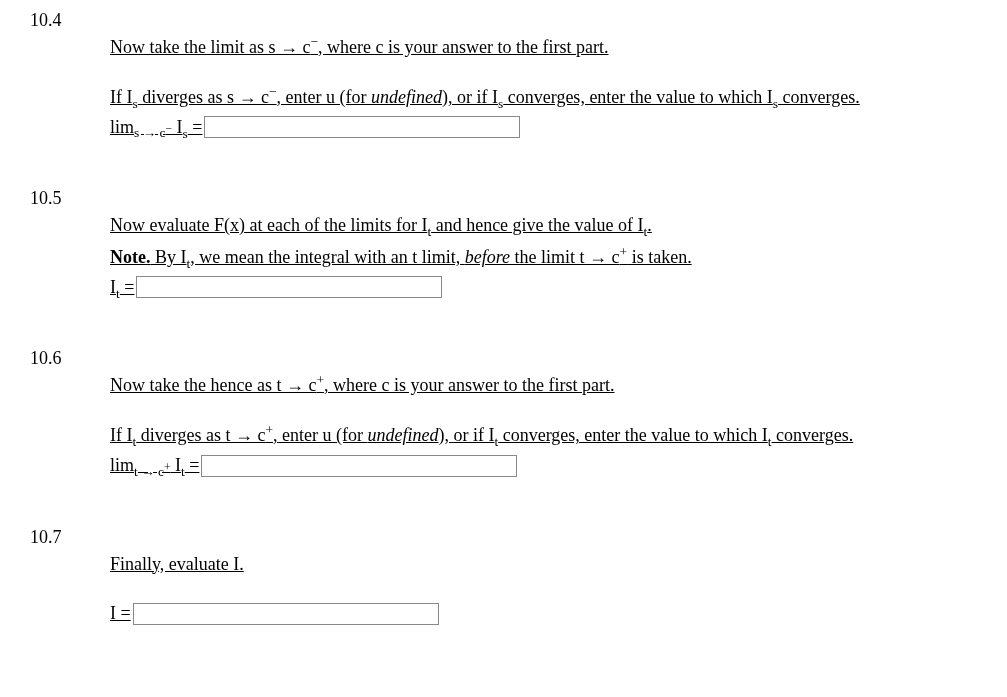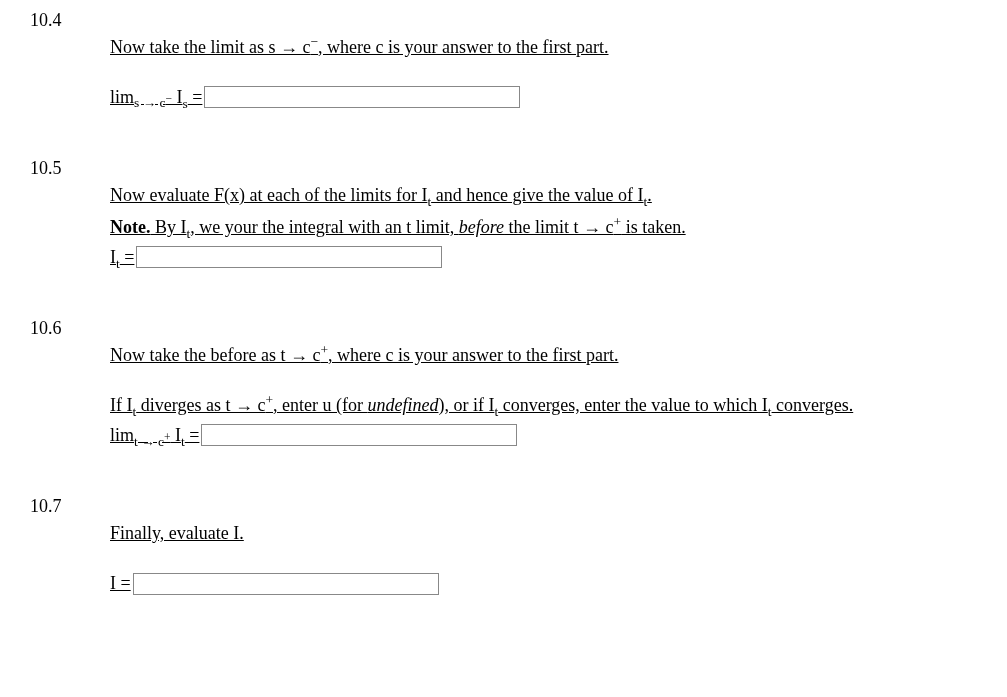--- a/index.html
+++ b/index.html
@@ -56,52 +56,55 @@
 </head>
 <body>
 
 <div class="question">
   <div class="qnum">10.4</div>
   <div class="qbody">
     <p>
       <span>Now take the limit as s → c</span><span class="sup">−</span><span>, where c is your answer to the first part.</span>
     </p>
     <div class="spacer"></div>
+    <p>
+      <span>If I</span><span class="sub">s</span><span> diverges as s → c</span><span class="sup">−</span><span>, enter u (for </span><em class="it">undefined</em><span>), or if I</span><span class="sub">s</span><span> converges, enter the value to which I</span><span class="sub">s</span><span> converges.</span>
+    </p>
     <div class="row">
       <span class="prefix">
         <span>lim</span><span class="sub"><span>s → c</span><span style="font-size:0.85em; vertical-align:super;">−</span></span><span> I</span><span class="sub">s</span><span> = </span>
       </span>
       <input class="ans" style="width: 310px;" value="">
     </div>
   </div>
 </div>
 
 <div class="question">
   <div class="qnum">10.5</div>
   <div class="qbody">
     <p>
       <span>Now evaluate F(x) at each of the limits for I</span><span class="sub">t</span><span> and hence give the value of I</span><span class="sub">t</span><span>.</span>
     </p>
     <p>
-      <strong>Note.</strong><span> By I</span><span class="sub">t</span><span>, we your the integral with an t limit, </span><em class="it">before</em><span> the limit t → c</span><span class="sup">+</span><span> is taken.</span>
+      <strong>Note.</strong><span> By I</span><span class="sub">t</span><span>, we mean the integral with an t limit, </span><em class="it">before</em><span> the limit t → c</span><span class="sup">+</span><span> is taken.</span>
     </p>
     <div class="row">
       <span class="prefix">
         <span>I</span><span class="sub">t</span><span> = </span>
       </span>
       <input class="ans" style="width: 300px;" value="">
     </div>
   </div>
 </div>
 
 <div class="question">
   <div class="qnum">10.6</div>
   <div class="qbody">
     <p>
-      <span>Now take the before as t → c</span><span class="sup">+</span><span>, where c is your answer to the first part.</span>
+      <span>Now take the hence as t → c</span><span class="sup">+</span><span>, where c is your answer to the first part.</span>
     </p>
     <div class="spacer"></div>
     <p>
       <span>If I</span><span class="sub">t</span><span> diverges as t → c</span><span class="sup">+</span><span>, enter u (for </span><em class="it">undefined</em><span>), or if I</span><span class="sub">t</span><span> converges, enter the value to which I</span><span class="sub">t</span><span> converges.</span>
     </p>
     <div class="row">
       <span class="prefix">
         <span>lim</span><span class="sub"><span>t → c</span><span style="font-size:0.85em; vertical-align:super;">+</span></span><span> I</span><span class="sub">t</span><span> = </span>
       </span>
       <input class="ans" style="width: 310px;" value="">

